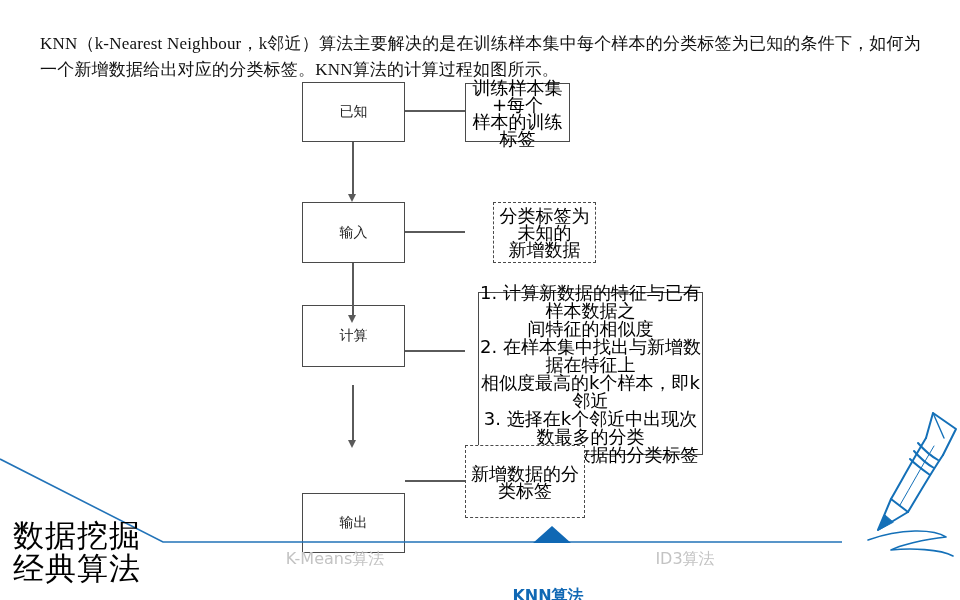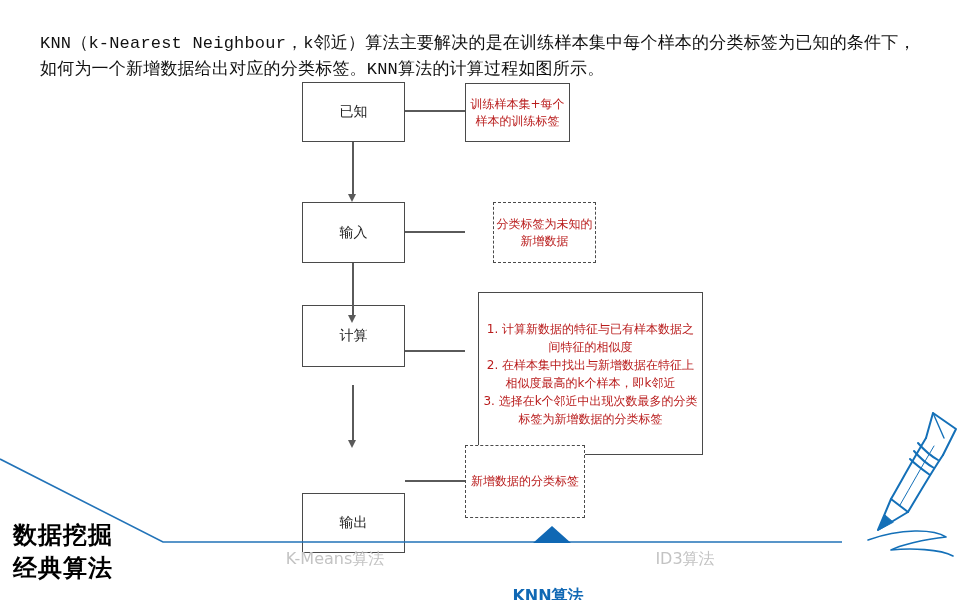--- a/index.html
+++ b/index.html
@@ -5,34 +5,34 @@
   html,body{margin:0;padding:0;}
   body{
     width:960px;height:600px;position:relative;overflow:hidden;
     background:#ffffff;
     font-family:"DejaVu Sans","Liberation Sans",sans-serif;
     color:#1a1a1a;
   }
   
   .intro{
     position:absolute;left:40px;top:31px;width:892px;
-    font-family:Liberation Mono, monospace;
+    font-family:Liberation Serif, serif;
     font-size:17px;line-height:26px;letter-spacing:.2px;
     color:#111;
   }
   
   .fc-box{
     position:absolute;box-sizing:border-box;
     border:1.5px solid #4a4a4a;background:#fff;
     display:flex;align-items:center;justify-content:center;
     text-align:center;
   }
   .fc-box.dashed{border:1.5px dashed #4a4a4a;}
   .step-label{font-size:14px;color:#222;font-family:Liberation Mono, monospace;}
-  .note-text{font-size:12px;line-height:17px;color:#b91c1c;white-space:pre-line;text-align:center;}
+  .note-text{font-size:18px;line-height:17px;color:#000000;white-space:pre-line;text-align:center;}
   #note3 .note-text{line-height:18px;}
   #box1{left:302px;top:82px;width:103px;height:60px;}
   #box2{left:302px;top:202px;width:103px;height:61px;}
   #box3{left:302px;top:305px;width:103px;height:62px;}
   #box4{left:302px;top:448px;width:103px;height:60px;margin-top:45px;}
   #note1{left:465px;top:83px;width:105px;height:59px;}
   #note2{left:465px;top:202px;width:103px;height:61px;margin-left:28px;}
   #note3{left:478px;top:292px;width:225px;height:163px;}
   #note4{left:465px;top:445px;width:120px;height:73px;}
   .hline{position:absolute;height:2px;background:#5a5a5a;}
@@ -49,22 +49,22 @@
     border-left:4.5px solid transparent;border-right:4.5px solid transparent;
     border-top:8px solid #5a5a5a;
   }
   #a1{left:348px;top:194px;}
   #a2{left:348px;top:315px;}
   #a3{left:348px;top:440px;}
   
   .accent-svg{position:absolute;left:0;top:0;width:960px;height:600px;pointer-events:none;}
   .deck-title{
     position:absolute;left:13px;top:519px;
-    font-size:24px;line-height:33px;color:#000;
-    white-space:pre-line;letter-spacing:1px;font-weight:bold;
+    font-size:31px;line-height:33px;color:#000;
+    white-space:pre-line;letter-spacing:1px;
   }
   .tab{
     position:absolute;top:549px;transform:translateX(-50%);
     font-size:16px;color:#c3c3c3;white-space:nowrap;cursor:pointer;
   }
   .tab.active{color:#1068b4;font-weight:bold;margin-top:37px;}
   #tab0{left:335px;}
   #tab1{left:548px;}
   #tab2{left:685px;}
   

